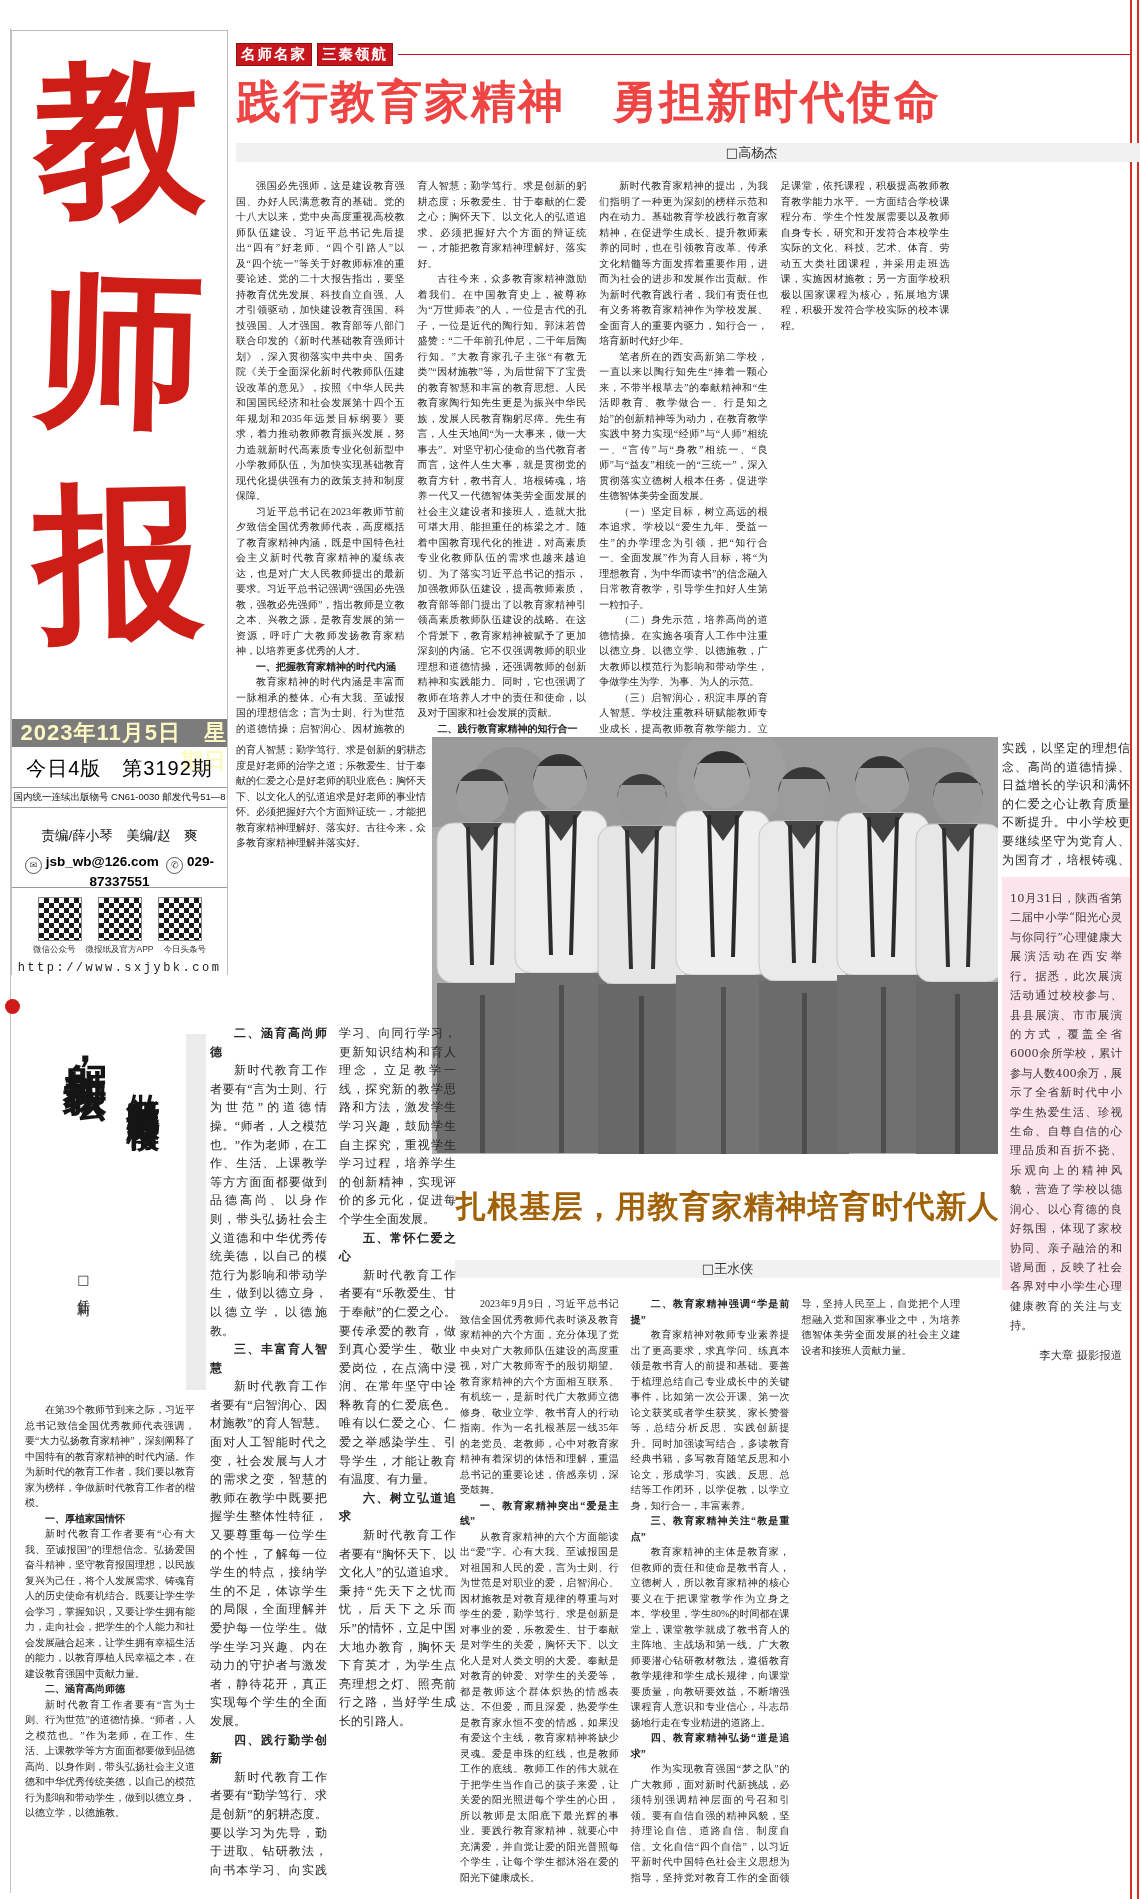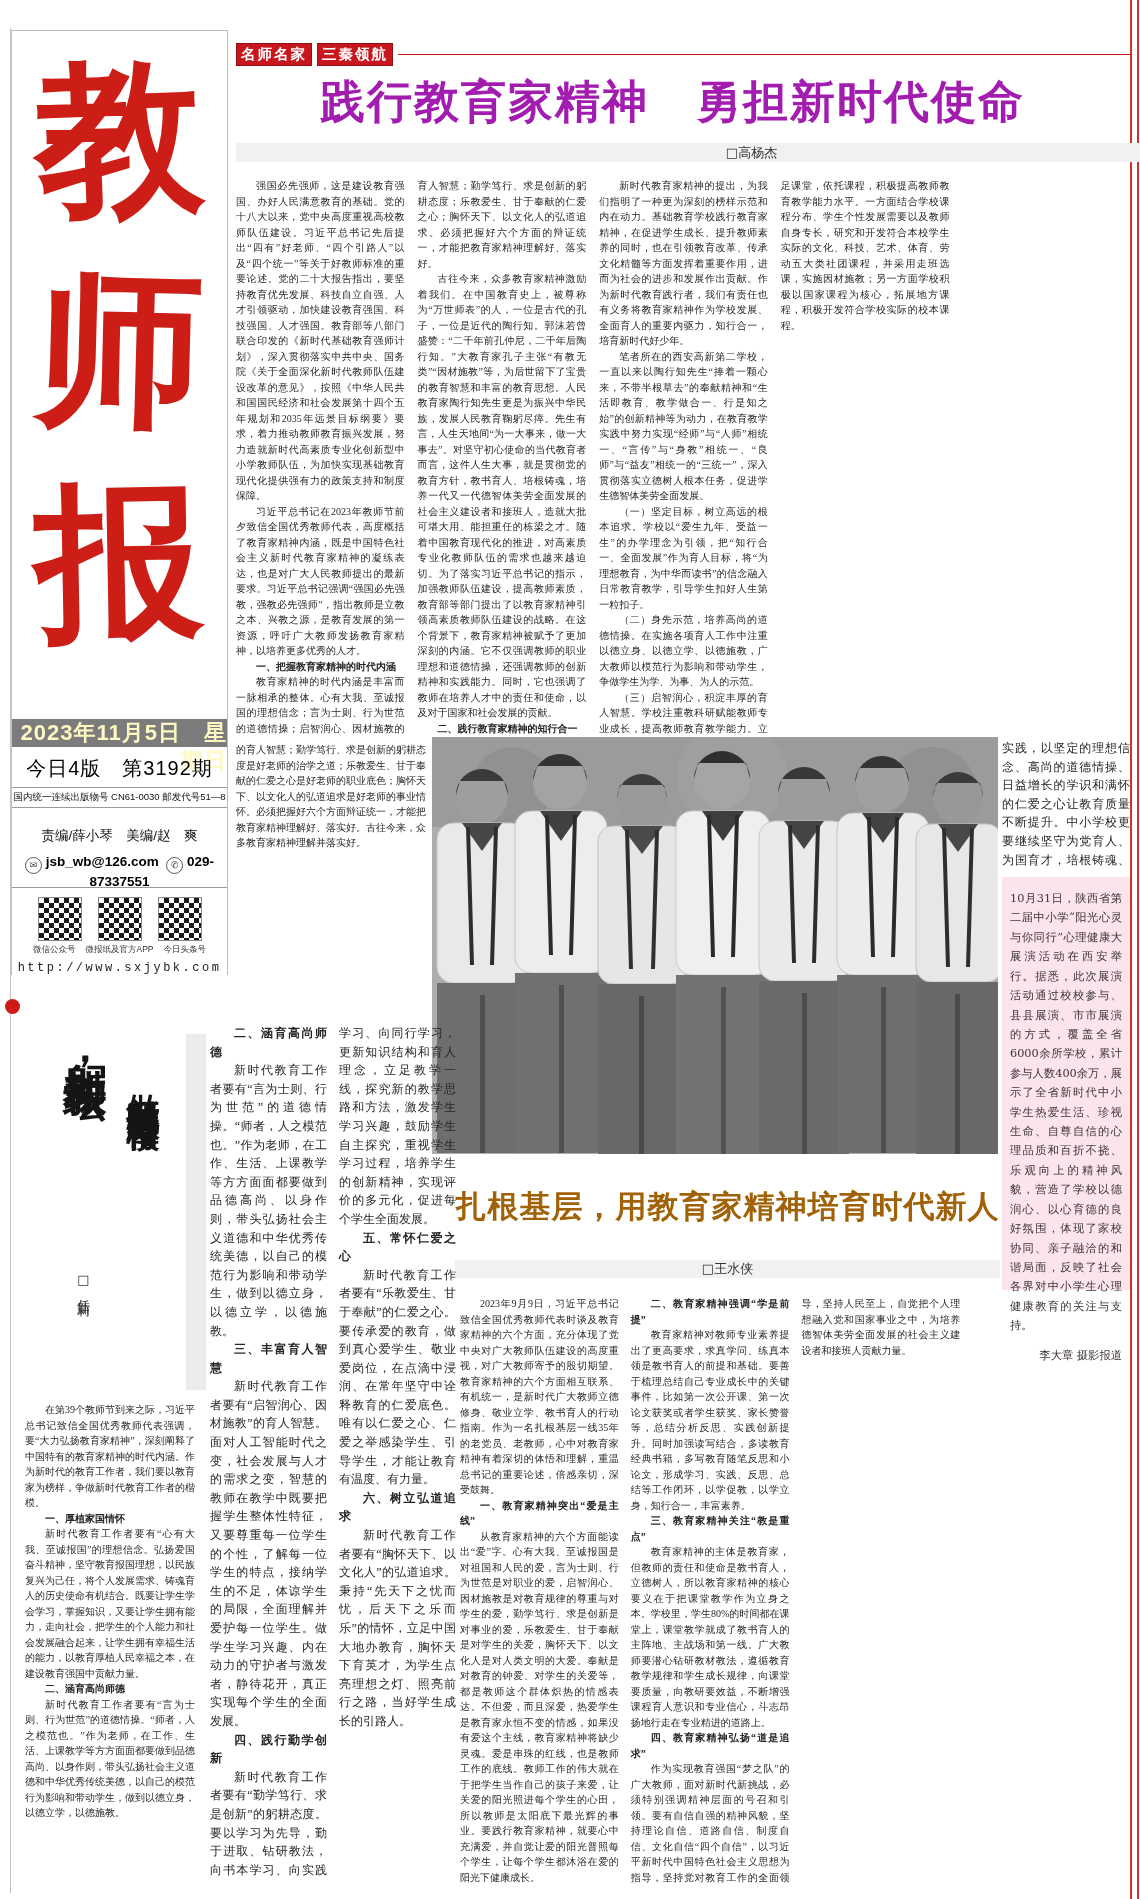--- a/index.html
+++ b/index.html
@@ -32,22 +32,22 @@
   .qr{width:42px;height:42px;border:1px solid #888;
       background:repeating-conic-gradient(#1a1a1a 0% 25%, #fff 0% 50%) 0 0/10px 10px;}
   .qr-labels{display:flex;justify-content:center;gap:10px;font-size:8.5px;color:#333;margin-top:3px;}
   .website{font-size:12px;letter-spacing:2.5px;color:#222;margin-top:5px;font-family:"Liberation Mono",monospace;}
   .red-dot{left:5px;top:999px;width:15px;height:15px;border-radius:50%;background:#cf1a17;}
   
   .banner{left:236px;top:44px;width:895px;height:20px;display:flex;align-items:center;gap:5px;}
   .badge{background:#c8161e;color:#fff;font-weight:bold;font-size:14.5px;padding:1px 4px;
          letter-spacing:2px;border:1px solid #8f0f12;}
   .banner-rule{flex:1;height:1px;background:#c8161e;}
-  .headline1{left:225px;top:72px;width:895px;text-align:center;font-size:45px;font-weight:900;
-             letter-spacing:2px;color:#a21caf;white-space:nowrap;}
+  .headline1{left:236px;top:72px;width:895px;font-size:45px;font-weight:900;
+             letter-spacing:2px;color:#ef4444;white-space:nowrap;}
   .byline-strip{background:#f1f1f1;text-align:center;font-size:13px;color:#333;
                 font-family:"DejaVu Serif",serif;}
   .byline1{left:236px;top:143px;width:1031px;height:19px;line-height:19px;}
   
   .body{font-size:10px;line-height:1.55;text-align:justify;color:#262626;overflow:hidden;
         font-family:"Liberation Serif",serif;}
   .body p{margin:0;text-indent:2em;}
   .body p.sub{font-weight:bold;}
   .a1-main{left:236px;top:178px;width:895px;height:558px;column-count:5;column-gap:13px;column-fill:auto;}
   .a1-tail-left{left:236px;top:742px;width:190px;height:272px;}

